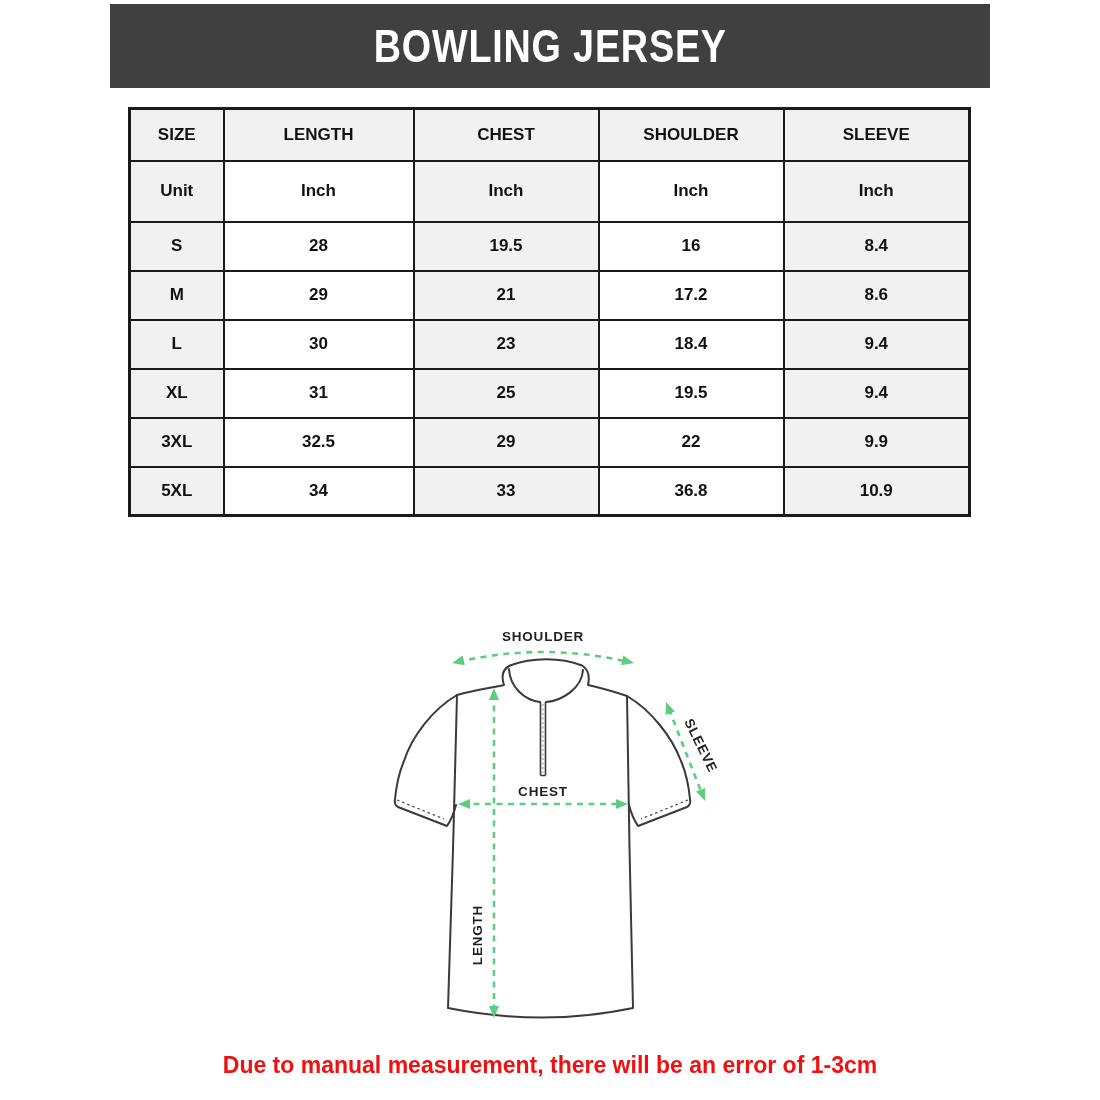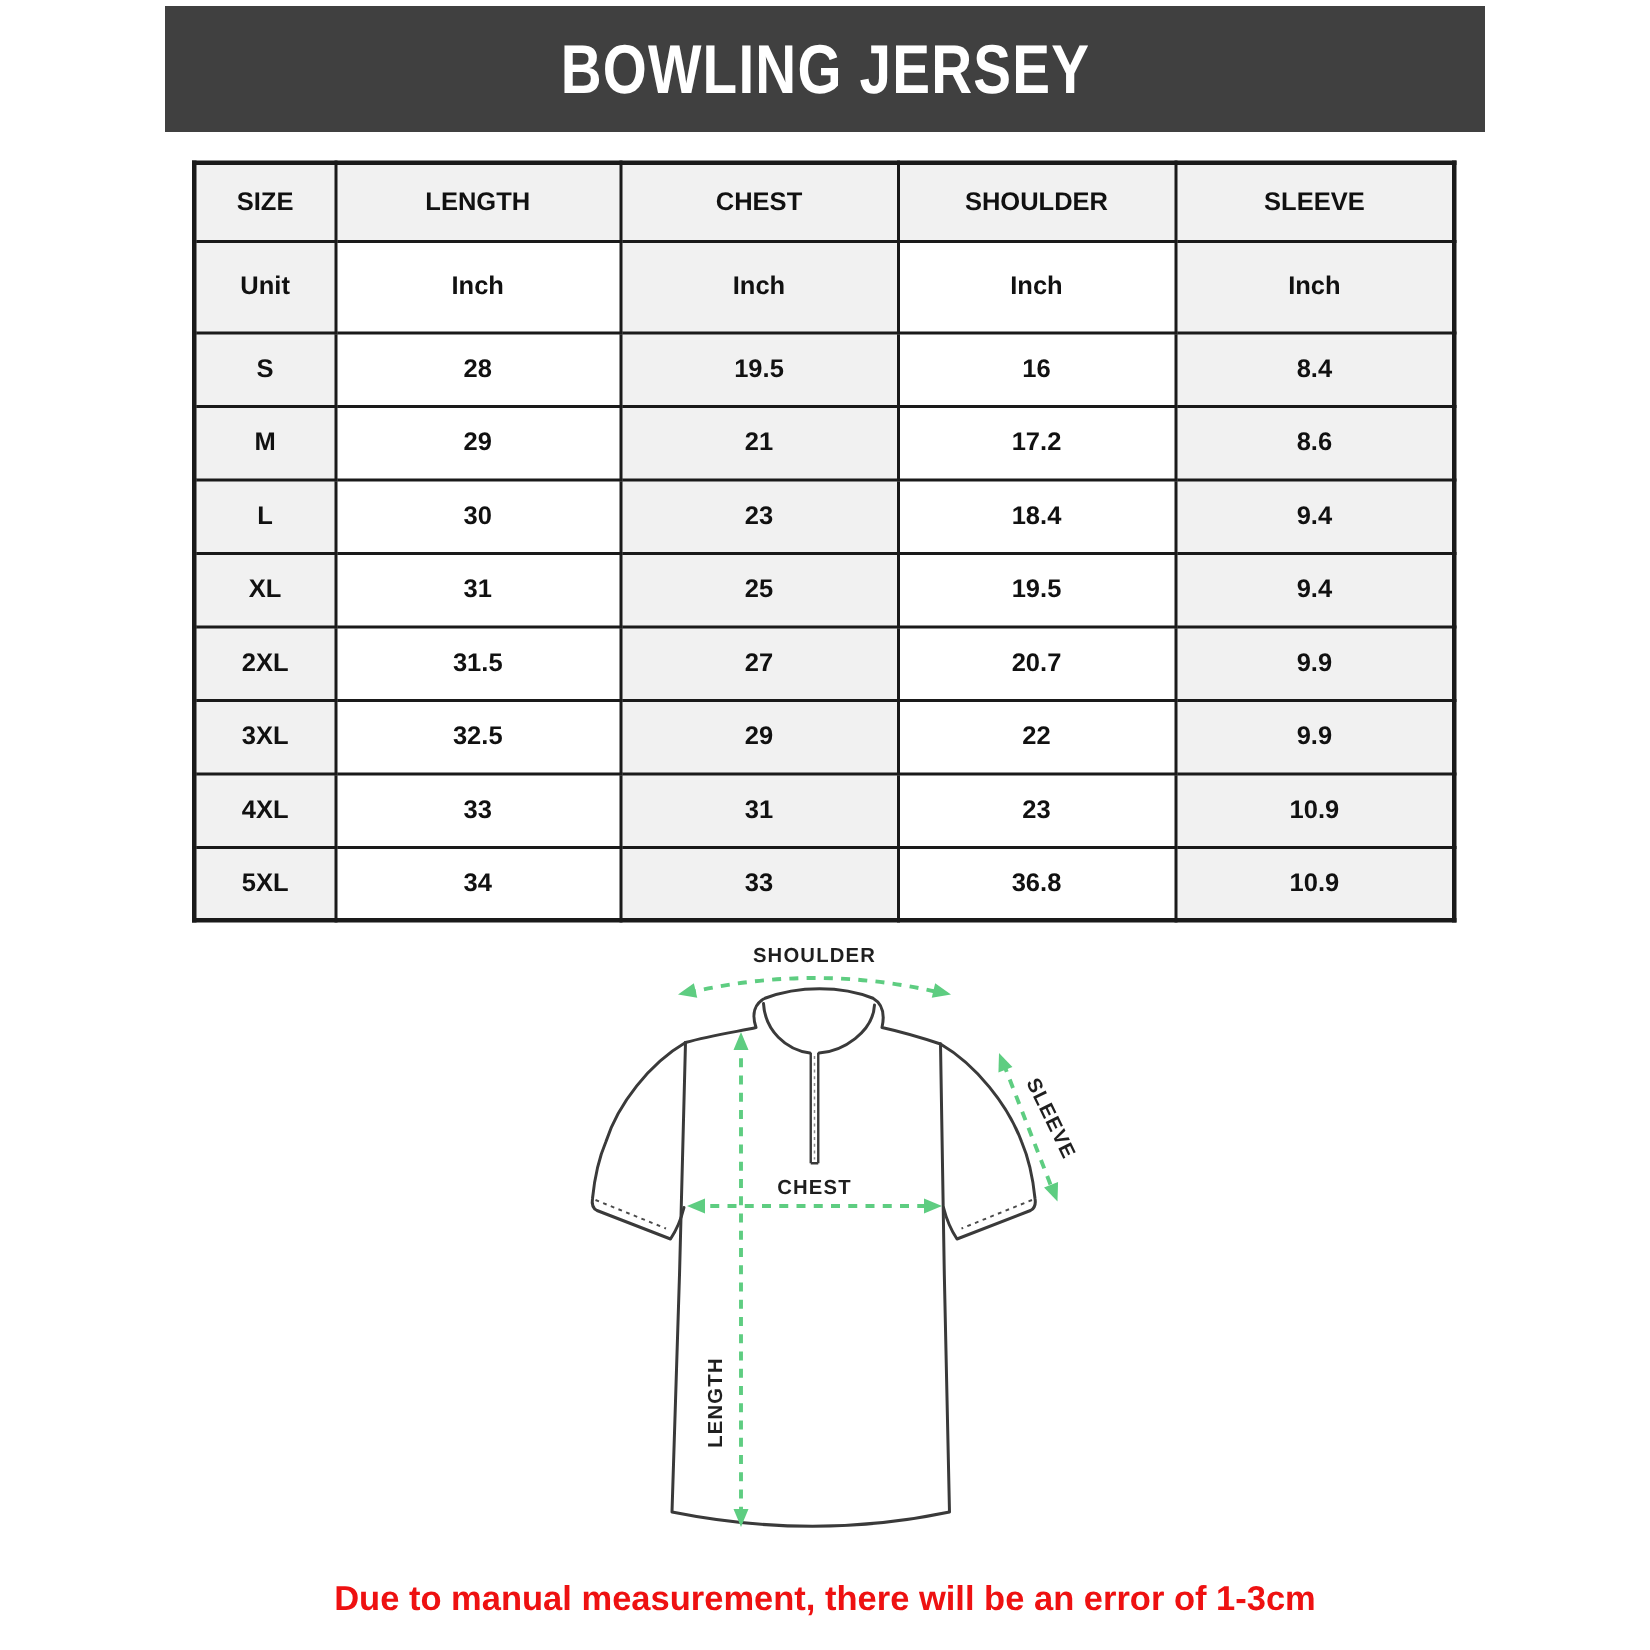--- a/index.html
+++ b/index.html
@@ -91,39 +91,25 @@
         <td class="g">9.4</td>
       </tr>
       <tr class="data">
         <td class="g">XL</td>
         <td>31</td>
         <td class="g">25</td>
         <td>19.5</td>
         <td class="g">9.4</td>
       </tr>
       <tr class="data">
-        <td class="g">2XL</td>
-        <td>31.5</td>
-        <td class="g">27</td>
-        <td>20.7</td>
-        <td class="g">9.9</td>
-      </tr>
-      <tr class="data">
         <td class="g">3XL</td>
         <td>32.5</td>
         <td class="g">29</td>
         <td>22</td>
         <td class="g">9.9</td>
-      </tr>
-      <tr class="data">
-        <td class="g">4XL</td>
-        <td>33</td>
-        <td class="g">31</td>
-        <td>23</td>
-        <td class="g">10.9</td>
       </tr>
       <tr class="data">
         <td class="g">5XL</td>
         <td>34</td>
         <td class="g">33</td>
         <td>36.8</td>
         <td class="g">10.9</td>
       </tr>
     </tbody>
       </table>

